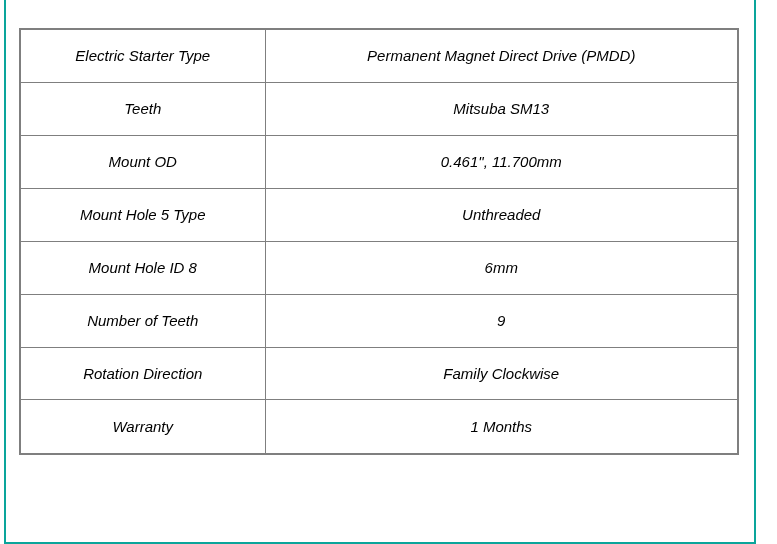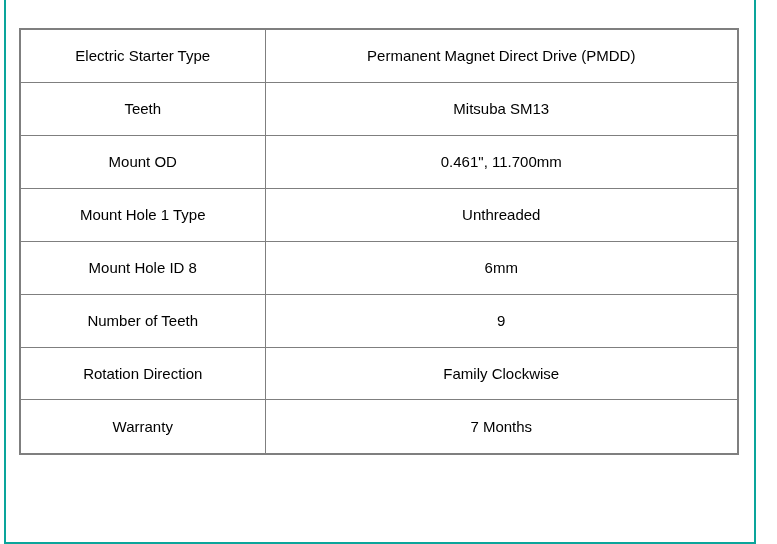--- a/index.html
+++ b/index.html
@@ -1,21 +1,21 @@
 <!DOCTYPE html>
 <html style="--accent: #0aa59b; --table-border: #7f7f7f; --text: #000000; --bg: #ffffff;"><head>
 <meta charset="utf-8">
 <style>
   :root{
     --accent:#0aa59b;
     --table-border:#7f7f7f;
     --text:#000000;
     --bg:#ffffff;
   }
-  *{margin:0;padding:0;box-sizing:border-box;}
+  *{margin:0;padding:0;box-sizing:border-box;font-style:italic;}
   html,body{
     width:777px;height:544px;
     background:var(--bg);
     overflow:hidden;
     font-family:"Liberation Sans", sans-serif;
     color:var(--text);
   }
   .page{
     position:relative;
     width:777px;height:544px;
@@ -70,35 +70,35 @@
         </tr>
         <tr>
           <td>Teeth</td>
           <td>Mitsuba SM13</td>
         </tr>
         <tr>
           <td>Mount OD</td>
           <td>0.461", 11.700mm</td>
         </tr>
         <tr>
-          <td>Mount Hole 1 Type</td>
+          <td>Mount Hole 5 Type</td>
           <td>Unthreaded</td>
         </tr>
         <tr>
           <td>Mount Hole ID 8</td>
           <td>6mm</td>
         </tr>
         <tr>
           <td>Number of Teeth</td>
           <td>9</td>
         </tr>
         <tr>
           <td>Rotation Direction</td>
           <td>Family Clockwise</td>
         </tr>
         <tr>
           <td>Warranty</td>
-          <td>7 Months</td>
+          <td>1 Months</td>
         </tr>
       </tbody>
     </table>
   </div>
 </div>
 
 </body></html>

